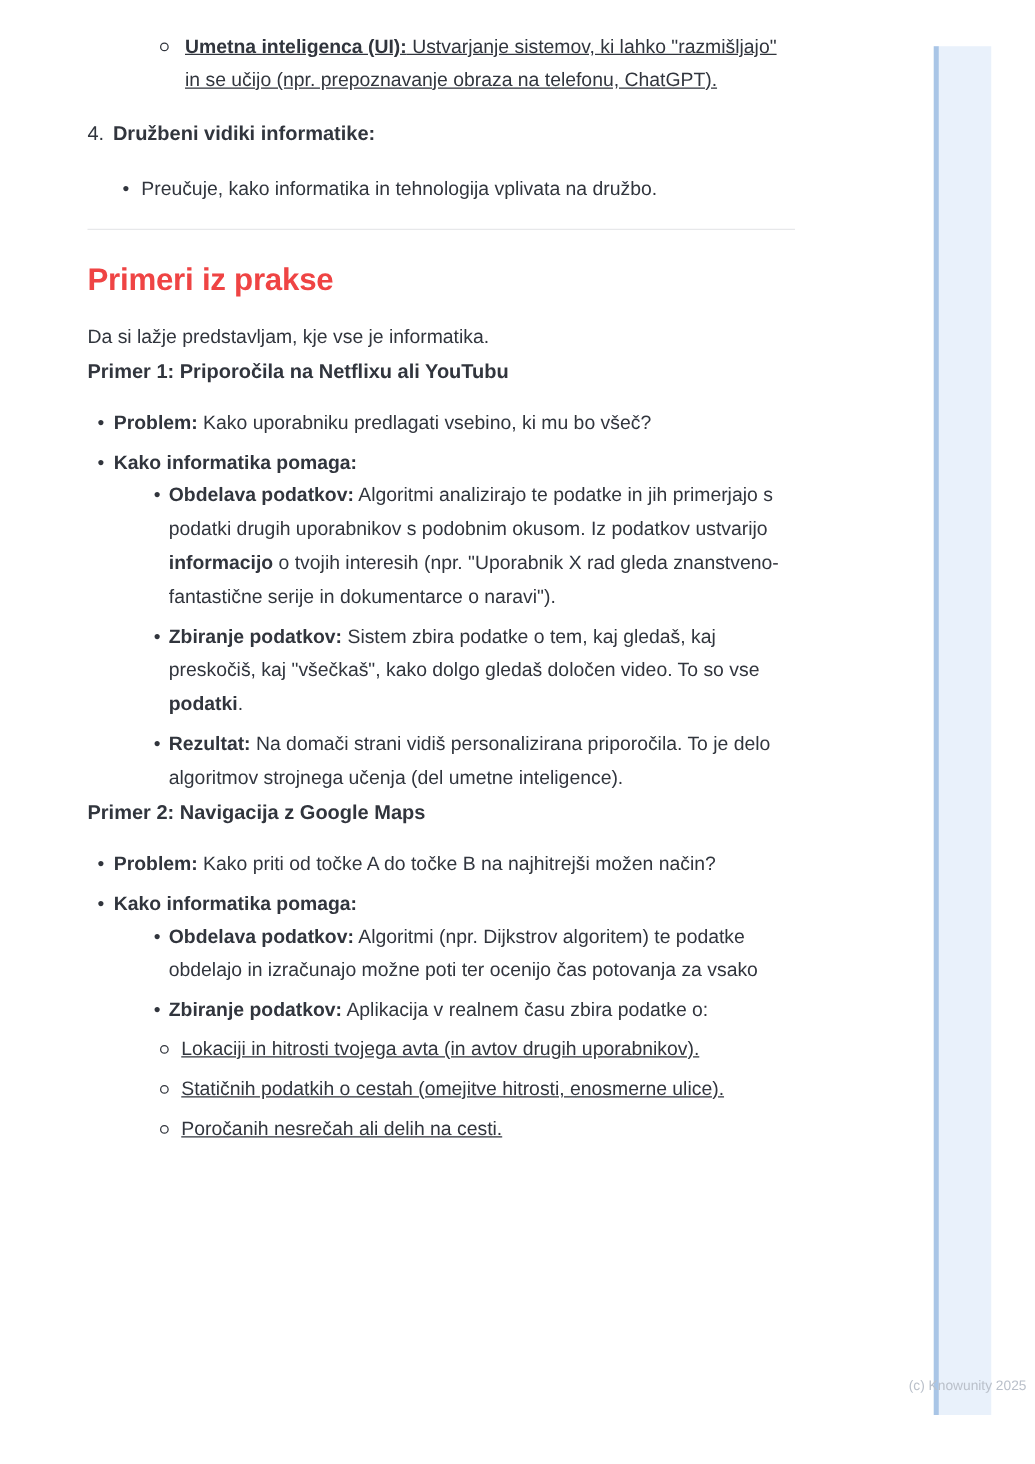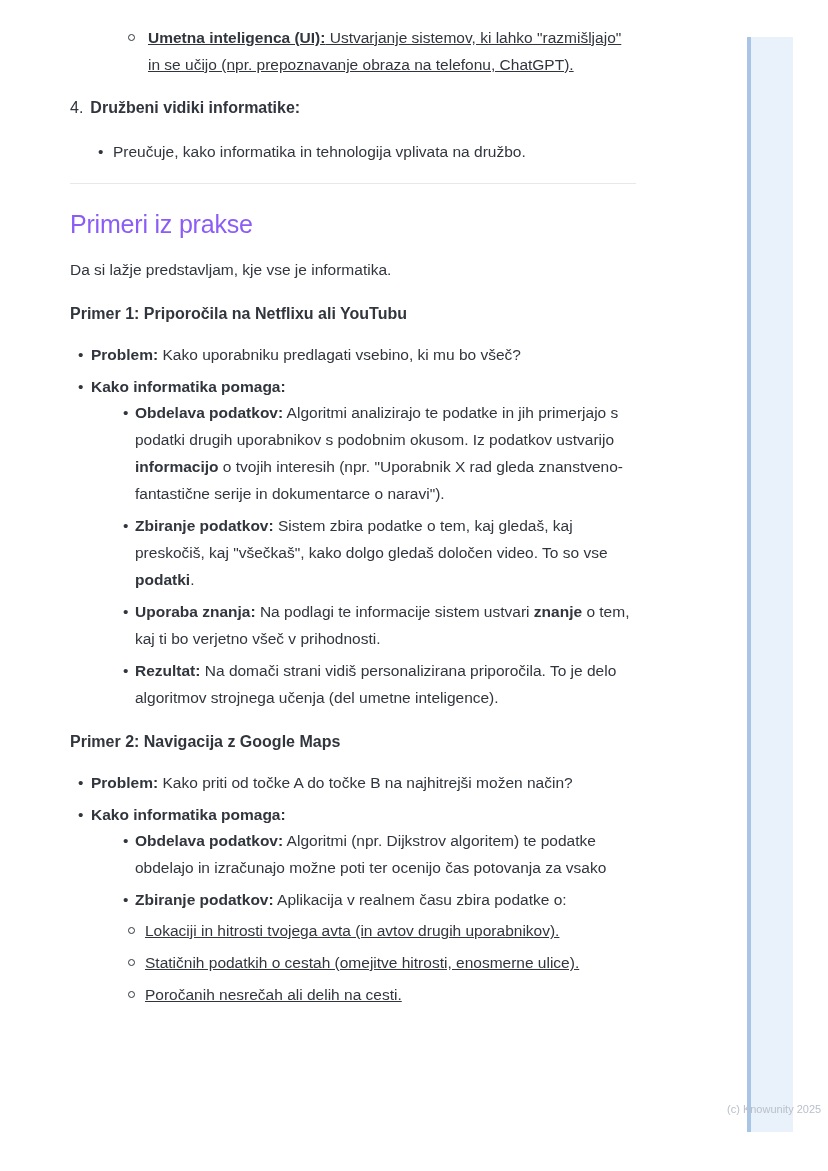--- a/index.html
+++ b/index.html
@@ -79,29 +79,29 @@
     border: none;
     border-top: 1px solid #e7e8ea;
     margin: 18px 0 0 0;
     width: 566px;
   }
 
   h2.section-heading {
     margin: 25px 0 0 0;
     font-size: 25px;
     line-height: 31px;
-    font-weight: 400;
-    color: #8b5cf6;
+    font-weight: 700;
+    color: #ef4444;
     letter-spacing: -0.2px;
   }
 
   p.lead { margin: 16px 0 0 0; }
 
   h3.example-title {
-    margin: 20px 0 0 0;
+    margin: 4px 0 0 0;
     font-size: 16px;
     line-height: 22px;
     font-weight: 700;
   }
 
   ul.l1 { --b: 8px; --t: 21px; margin-top: 16px; }
   ul.l1 > li { --m: 5px; }
   ul.l2 { --b: 53px; --t: 65px; margin-top: -1px; margin-left: -21px; }
   ul.l2 > li { --m: 5px; }
   ul.l3 { --b: 58px; --t: 75px; margin-top: 4px; margin-left: -65px; }
@@ -136,21 +136,20 @@
 
   <h3 class="example-title">Primer 1: Priporočila na Netflixu ali YouTubu</h3>
 
   <ul class="disc l1">
     <li><b>Problem:</b><span> Kako uporabniku predlagati vsebino, ki mu bo všeč?</span></li>
     <li>
       <span><b>Kako informatika pomaga:</b></span>
       <ul class="disc l2">
         <li><b>Obdelava podatkov:</b><span> Algoritmi analizirajo te podatke in jih primerjajo s podatki drugih uporabnikov s podobnim okusom. Iz podatkov ustvarijo </span><b>informacijo</b><span> o tvojih interesih (npr. "Uporabnik X rad gleda znanstveno-fantastične serije in dokumentarce o naravi").</span></li>
         <li><b>Zbiranje podatkov:</b><span> Sistem zbira podatke o tem, kaj gledaš, kaj preskočiš, kaj "všečkaš", kako dolgo gledaš določen video. To so vse </span><b>podatki</b><span>.</span></li>
-        <li><b>Uporaba znanja:</b><span> Na podlagi te informacije sistem ustvari </span><b>znanje</b><span> o tem, kaj ti bo verjetno všeč v prihodnosti.</span></li>
         <li><b>Rezultat:</b><span> Na domači strani vidiš personalizirana priporočila. To je delo algoritmov strojnega učenja (del umetne inteligence).</span></li>
       </ul>
     </li>
   </ul>
 
   <h3 class="example-title">Primer 2: Navigacija z Google Maps</h3>
 
   <ul class="disc l1">
     <li><b>Problem:</b><span> Kako priti od točke A do točke B na najhitrejši možen način?</span></li>
     <li>

